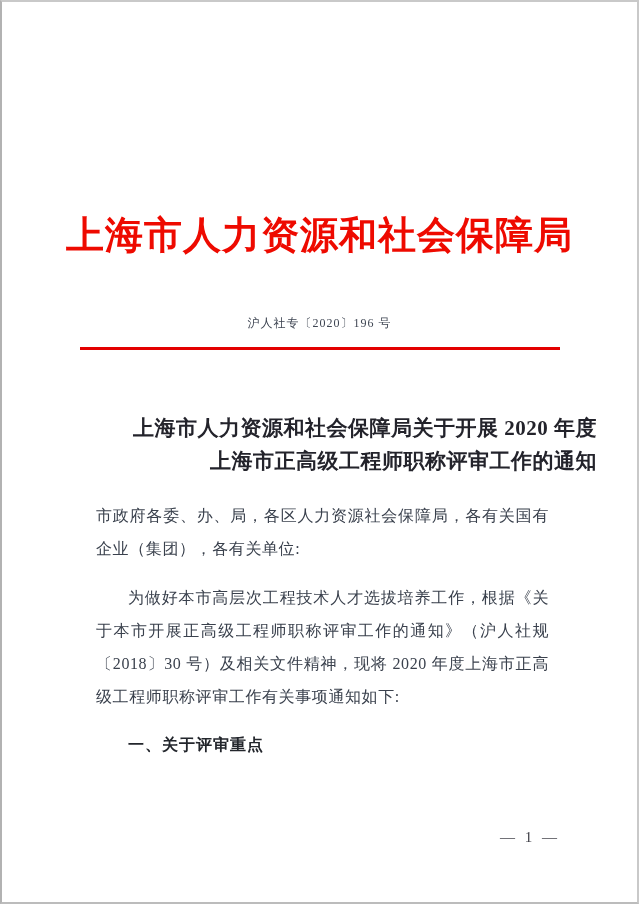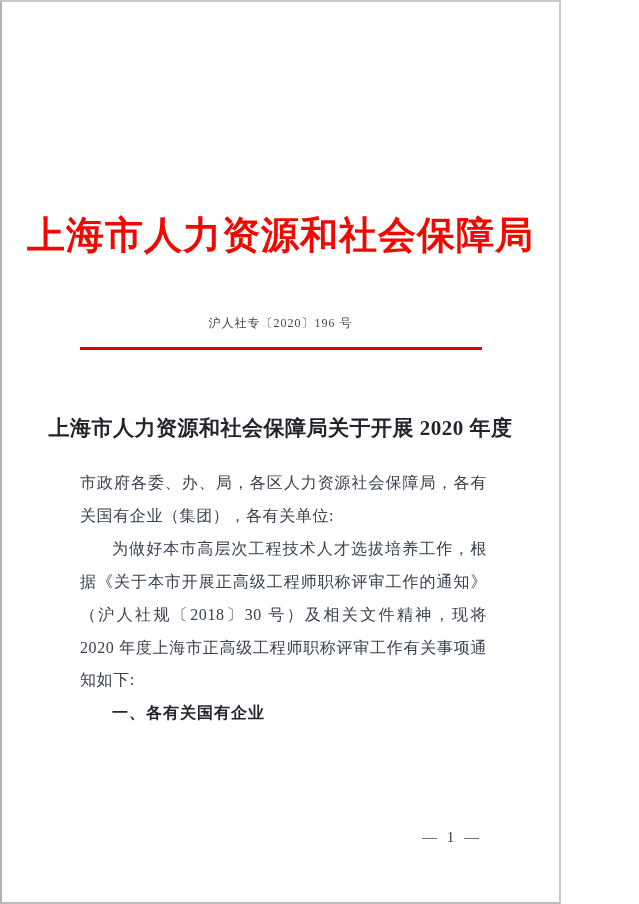--- a/index.html
+++ b/index.html
@@ -3,21 +3,21 @@
 <meta charset="utf-8">
 <style>
   html, body {
     margin: 0;
     padding: 0;
     background: #ffffff;
     font-family: "Liberation Serif", "DejaVu Serif", serif;
   }
   .page {
     position: relative;
-    width: 561px;
+    width: 639px;
     height: 904px;
     box-sizing: border-box;
     background: #ffffff;
     border: 2px solid #c9c9c9;
     border-left-color: #b2b2b2;
     border-bottom-color: #bcbcbc;
     overflow: hidden;
   }
   .agency-header {
     margin-top: 210px;
@@ -45,31 +45,32 @@
     margin: 62px 40px 0 40px;
     text-align: center;
     font-size: 21px;
     line-height: 33px;
     font-weight: 700;
     color: #23232b;
     letter-spacing: 0.5px;
   }
   .doc-title .title-line {
     display: block;
+    text-align: right;
   }
   .doc-body {
     margin: 22px 72px 0 78px;
     font-size: 16px;
     line-height: 32.9px;
     color: #3a414d;
     text-align: justify;
     letter-spacing: 0.6px;
   }
   .doc-body p {
-    margin: 0;
+    margin: 16px;
     padding: 0;
   }
   .indent {
     text-indent: 2em;
   }
   .section-heading {
     font-weight: 700;
     color: #23262c;
     font-family: "Liberation Sans", "DejaVu Sans", sans-serif;
     letter-spacing: 1px;
@@ -94,23 +95,24 @@
 <div class="page">
 
   <div class="agency-header">上海市人力资源和社会保障局</div>
 
   <div class="doc-number">沪人社专〔2020〕196 号</div>
 
   <div class="red-line"></div>
 
   <h1 class="doc-title">
     <span class="title-line">上海市人力资源和社会保障局关于开展 2020 年度</span>
+    <span class="title-line">上海市正高级工程师职称评审工作的通知</span>
   </h1>
 
   <div class="doc-body">
     <p>市政府各委、办、局，各区人力资源社会保障局，各有关国有企业（集团），各有关单位:</p>
     <p class="indent">为做好本市高层次工程技术人才选拔培养工作，根据《关于本市开展正高级工程师职称评审工作的通知》（沪人社规〔2018〕30 号）及相关文件精神，现将 2020 年度上海市正高级工程师职称评审工作有关事项通知如下:</p>
-    <p class="indent section-heading">一、各有关国有企业</p>
+    <p class="indent section-heading">一、关于评审重点</p>
   </div>
 
   <div class="page-number">— 1 —</div>
 
 </div>
 
 </body></html>

